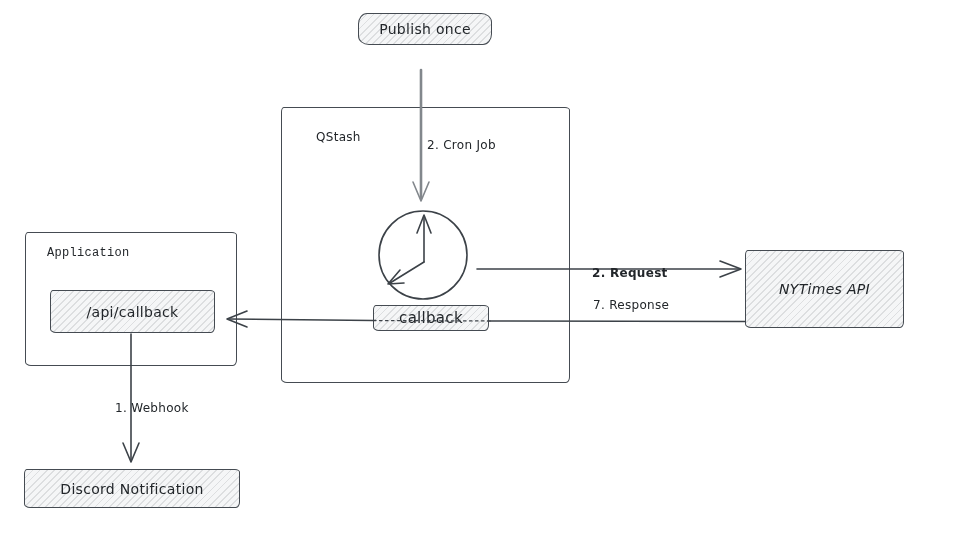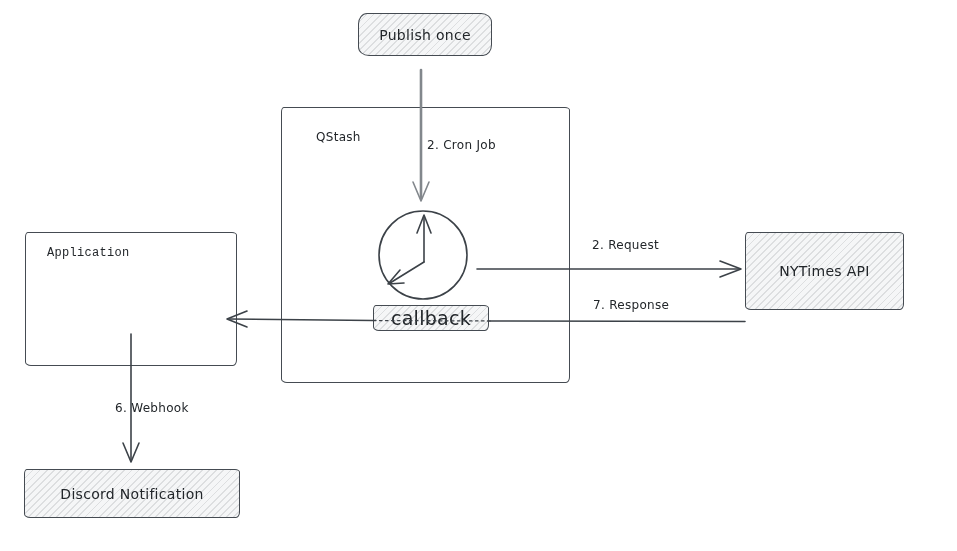--- a/index.html
+++ b/index.html
@@ -38,38 +38,38 @@
   .hatch{
     background-color:var(--hatch,#f5f6f7);
     background-image:repeating-linear-gradient(135deg,
       rgba(100,105,110,0.17) 0px, rgba(100,105,110,0.17) 1.3px,
       transparent 1.3px, transparent 5px);
   }
   .sketchy{ border-radius:3px 5px 4px 6px / 5px 3px 6px 4px; }
   .rounded{ border-radius:9px 11px 9px 11px / 11px 9px 11px 9px; }
   .frame{ background:transparent; }
 
-  .node-publish{ left:358px; top:13px;  width:134px; height:43px; border-width:1.6px;}
+  .node-publish{ left:358px; top:13px;  width:134px; height:32px; border-width:1.6px;}
   .node-qstash{  left:281px; top:107px; width:289px; height:276px; }
-  .node-callback{left:373px; top:305px; width:116px; height:26px; font-size:19px;align-items:center;}
-  .node-nytimes{ left:745px; top:232px; width:159px; height:78px; }
+  .node-callback{left:373px; top:305px; width:116px; height:26px; font-size:15px;align-items:center;}
+  .node-nytimes{ left:745px; top:250px; width:159px; height:78px;font-style:italic; }
   .node-app{     left:25px;  top:232px; width:212px; height:134px; }
   .node-apicb{   left:50px;  top:290px; width:165px; height:43px; }
-  .node-discord{ left:24px;  top:469px; width:216px; height:49px; }
+  .node-discord{ left:24px;  top:469px; width:216px; height:39px; }
 
   .lbl{
     position:absolute;z-index:4;
     font-size:12px;
     letter-spacing:0.3px;
     white-space:nowrap;
   }
   .lbl-qstash{ left:316px; top:130px; }
   .lbl-app{    left:47px;  top:246px;font-family:Liberation Mono, monospace; }
   .lbl-cron{   left:427px; top:138px; }
-  .lbl-request{ left:592px; top:238px; }
+  .lbl-request{ left:592px; top:266px;font-weight:bold; }
   .lbl-response{ left:593px; top:298px; }
   .lbl-webhook{ left:115px; top:401px; }
 </style>
 </head>
 <body>
 
 <div class="canvas">
 
   <svg class="wires" width="957" height="551" viewBox="0 0 957 551">
 
@@ -115,23 +115,26 @@
     <span>callback</span>
   </div>
 
   <div class="box hatch sketchy node-nytimes">
     <span>NYTimes API</span>
   </div>
 
   <div class="box frame sketchy node-app"></div>
   <div class="lbl lbl-app">Application</div>
 
+  <div class="box hatch sketchy node-apicb">
+    <span>/api/callback</span>
+  </div>
 
   <div class="box hatch sketchy node-discord">
     <span>Discord Notification</span>
   </div>
 
   <div class="lbl lbl-cron">2. Cron Job</div>
   <div class="lbl lbl-request">2. Request</div>
   <div class="lbl lbl-response">7. Response</div>
-  <div class="lbl lbl-webhook">6. Webhook</div>
+  <div class="lbl lbl-webhook">1. Webhook</div>
 
 </div>
 
 </body></html>

